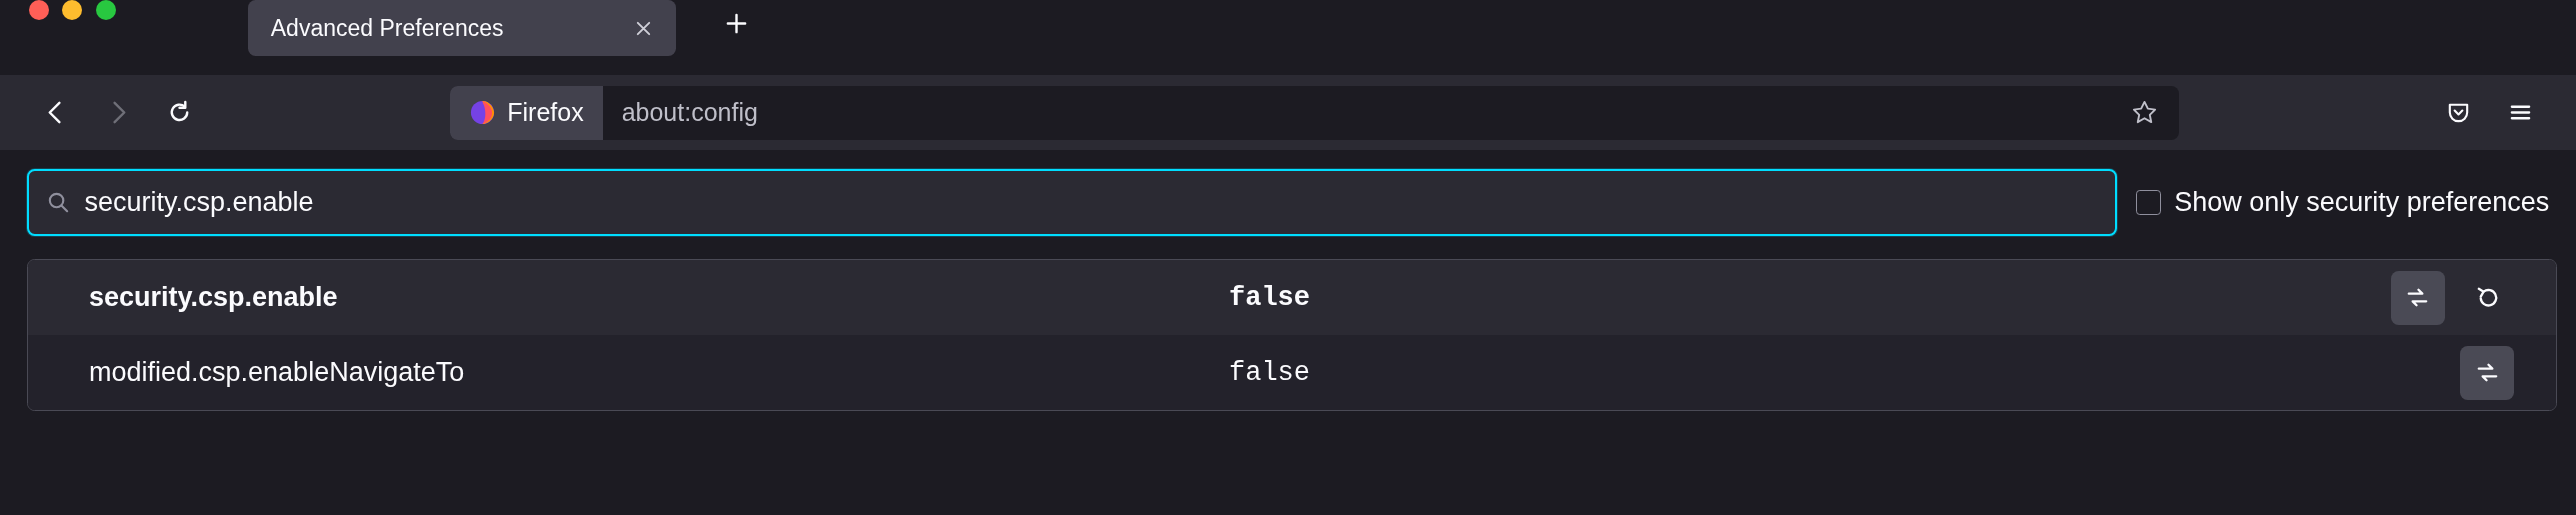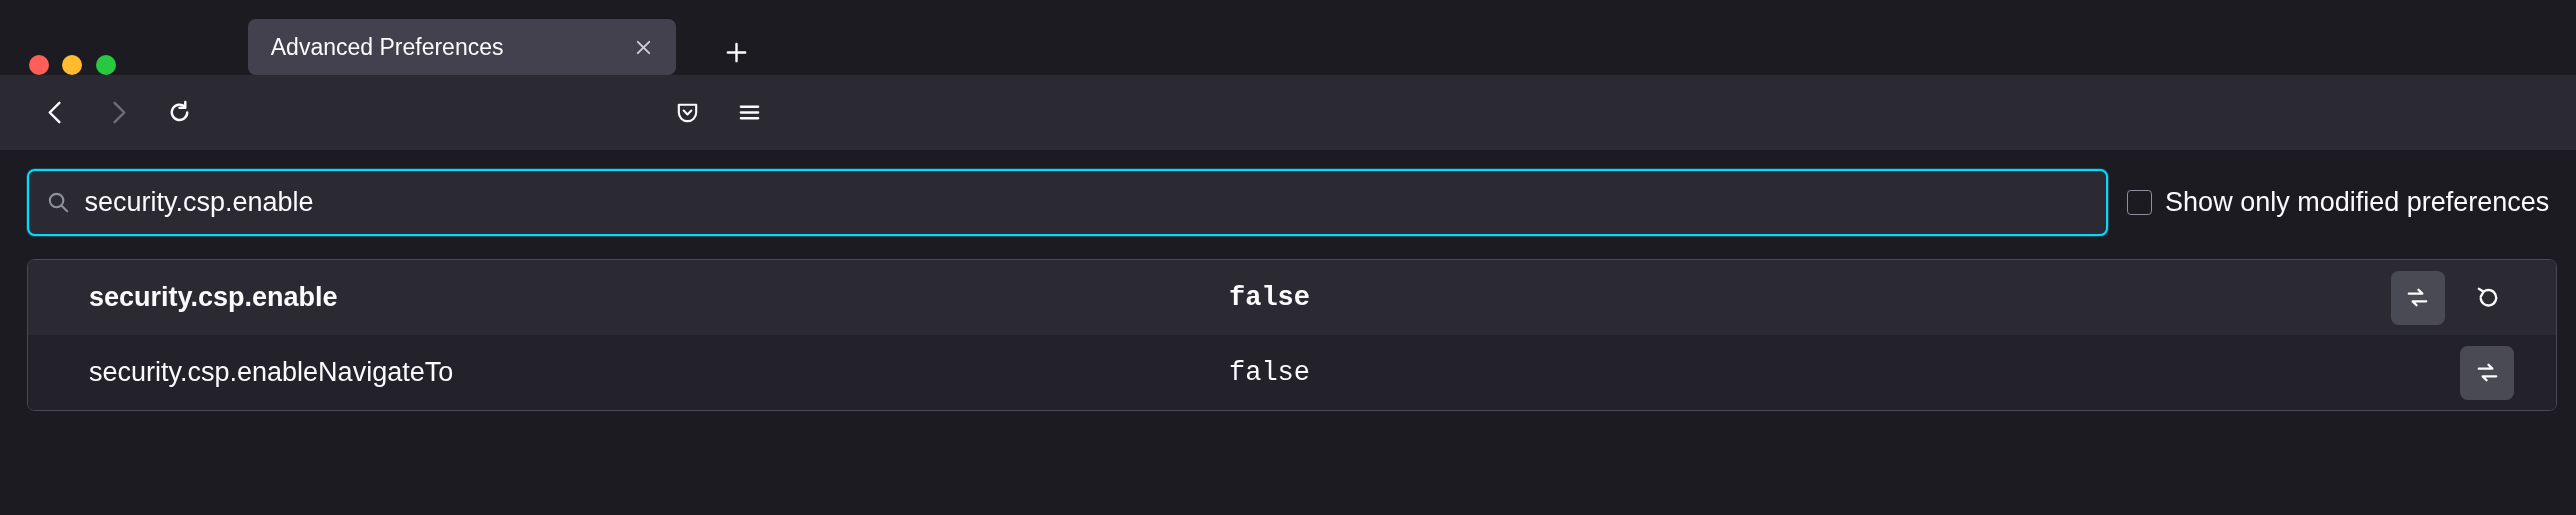--- a/index.html
+++ b/index.html
@@ -9,21 +9,21 @@
     color: #fbfbfe;
     width: 2576px;
     height: 516px;
     overflow: hidden;
   }
 
   
   .titlebar {
     height: 75px;
     display: flex;
-    align-items: flex-end;
+    align-items: flex-start;
     padding: 0 29px;
     gap: 27px;
   }
   .traffic-lights { display: flex; gap: 13.4px; align-items: center; }
   .tl-dot { width: 20px; height: 20px; border-radius: 50%; }
   .tl-close { background: #ff5f57; }
   .tl-min   { background: #febc2e; }
   .tl-max   { background: #28c840; }
 
   .tab {
@@ -177,20 +177,38 @@
   </div>
   <div class="nav-btn">
     <svg width="27" height="27" viewBox="0 0 28 28">
         <path d="M22 14 A8 8 0 1 1 19.5 8" stroke="currentColor" stroke-width="2.5" fill="none" stroke-linecap="round"></path>
         <path d="M20 3 L20 9 L14 9" stroke="currentColor" stroke-width="2.5" fill="none" stroke-linecap="round" stroke-linejoin="round"></path>
       </svg>
   </div>
 
   <div style="width:211px"></div>
 
+  <div class="urlbar">
+    <div class="identity-box">
+      <span class="ff-logo">
+        <svg width="27" height="27" viewBox="0 0 28 28">
+          <circle cx="14" cy="14" r="12" fill="#7542e5"></circle>
+          <path d="M14 2 C22 2 26 10 26 14 C26 22 18 26 14 26 C18 22 20 16 18 10 C16 6 14 4 14 2 Z" fill="#ff9100"></path>
+          <path d="M14 2 C20 4 24 10 24 14 C24 20 20 24 14 26 C18 20 18 12 14 2 Z" fill="#ff4f5e"></path>
+        </svg>
+      </span>
+      <span class="identity-label">Firefox</span>
+    </div>
+    <span class="url-text">about:config</span>
+    <span class="url-action">
+      <svg width="27" height="27" viewBox="0 0 28 28">
+          <path d="M14 3 L17.5 10 L25 11 L19.5 16.5 L21 24 L14 20 L7 24 L8.5 16.5 L3 11 L10.5 10 Z" stroke="currentColor" stroke-width="2" fill="none" stroke-linejoin="round"></path>
+        </svg>
+    </span>
+  </div>
 
   <div class="toolbar-spacer"></div>
 
   <div class="toolbar-btn">
     <svg width="27" height="27" viewBox="0 0 28 28">
         <path d="M5 6 H23 V14 A9 9 0 0 1 5 14 Z" stroke="currentColor" stroke-width="2.2" fill="none" stroke-linejoin="round"></path>
         <path d="M10 12 L14 16 L18 12" stroke="currentColor" stroke-width="2.2" fill="none" stroke-linecap="round" stroke-linejoin="round"></path>
       </svg>
   </div>
   <div class="toolbar-btn">
@@ -206,21 +224,21 @@
       <span class="search-icon">
         <svg width="25" height="25" viewBox="0 0 26 26">
             <circle cx="11" cy="11" r="7" stroke="currentColor" stroke-width="2.2" fill="none"></circle>
             <path d="M16 16 L22 22" stroke="currentColor" stroke-width="2.2" stroke-linecap="round"></path>
           </svg>
       </span>
       <input class="search-input" value="security.csp.enable" style="">
     </div>
     <label class="checkbox-wrap">
       <span class="chk"></span>
-      <span class="chk-label">Show only modified preferences</span>
+      <span class="chk-label">Show only security preferences</span>
     </label>
   </div>
 
   <div class="prefs">
     <div class="pref-row modified">
       <span class="pref-name">security.csp.enable</span>
       <span class="pref-value">false</span>
       <div class="pref-actions">
         <div class="pref-btn">
           <span>
@@ -233,21 +251,21 @@
           <span>
             <svg width="29" height="29" viewBox="0 0 30 30">
                 <path d="M8 16 A8 8 0 1 0 11 9" stroke="currentColor" stroke-width="2.4" fill="none" stroke-linecap="round"></path>
                 <path d="M6 6 L11 9 L8 14" stroke="currentColor" stroke-width="2.4" fill="none" stroke-linecap="round" stroke-linejoin="round"></path>
               </svg>
           </span>
         </div>
       </div>
     </div>
     <div class="pref-row default">
-      <span class="pref-name">security.csp.enableNavigateTo</span>
+      <span class="pref-name">modified.csp.enableNavigateTo</span>
       <span class="pref-value">false</span>
       <div class="pref-actions">
         <div class="pref-btn">
           <span>
             <svg width="29" height="29" viewBox="0 0 30 30">
                 <path d="M6 11 H20 L16 7 M24 19 H10 L14 23" stroke="currentColor" stroke-width="2.4" fill="none" stroke-linecap="round" stroke-linejoin="round"></path>
               </svg>
           </span>
         </div>
       </div>

